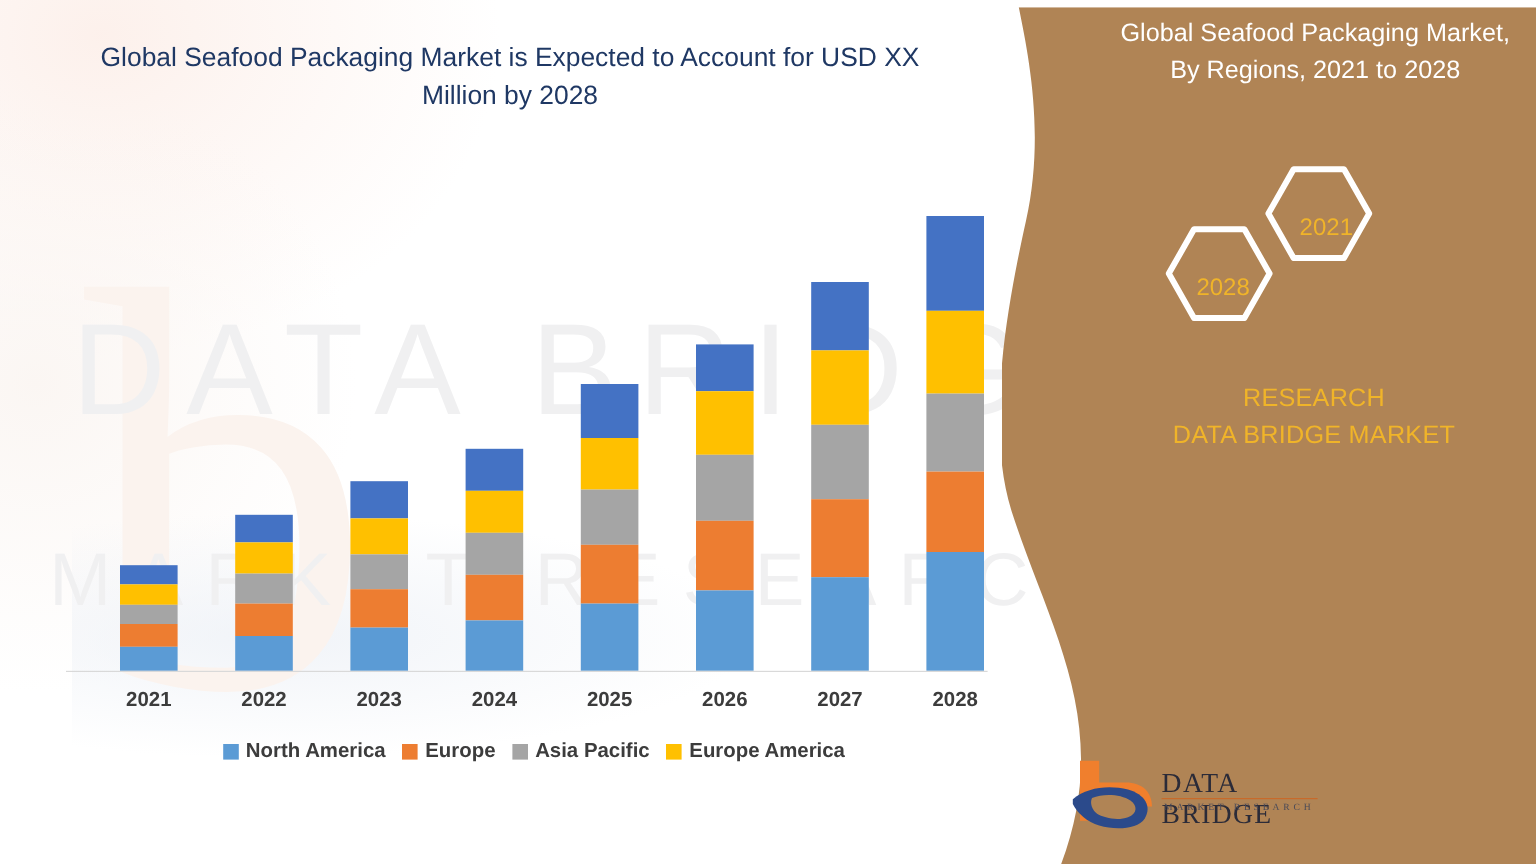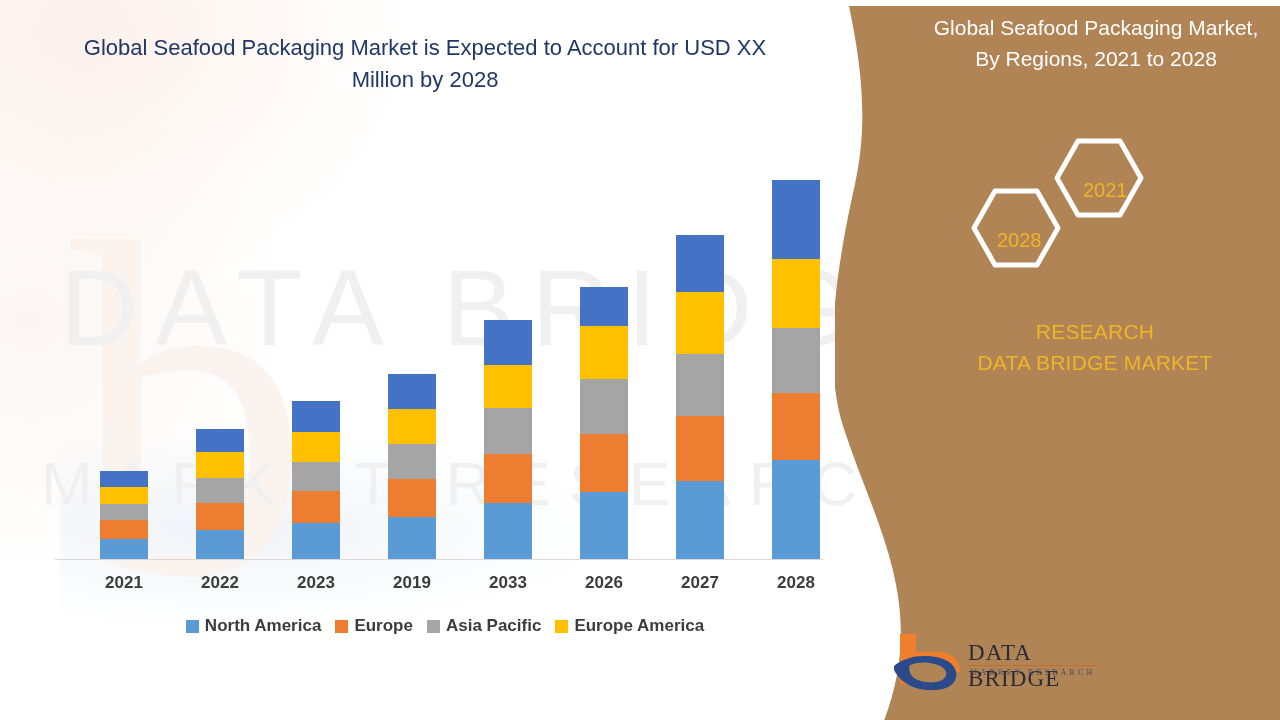--- a/index.html
+++ b/index.html
@@ -148,22 +148,22 @@
           <div class="seg" style="height: 79.211px; background: rgb(68, 114, 196);"></div>
         </div>
       </div>
     <div class="axis-line"></div>
   </div>
 
   <div class="x-labels" id="xlabels">
       <div class="x-tick" style="left: 29px;">2021</div>
       <div class="x-tick" style="left: 125px;">2022</div>
       <div class="x-tick" style="left: 221px;">2023</div>
-      <div class="x-tick" style="left: 317px;">2019</div>
-      <div class="x-tick" style="left: 413px;">2033</div>
+      <div class="x-tick" style="left: 317px;">2024</div>
+      <div class="x-tick" style="left: 413px;">2025</div>
       <div class="x-tick" style="left: 509px;">2026</div>
       <div class="x-tick" style="left: 605px;">2027</div>
       <div class="x-tick" style="left: 701px;">2028</div>
     </div>
 
   <div class="legend" id="legend">
       <div class="legend-item">
         <span class="legend-swatch" style="background: rgb(91, 155, 213);"></span>
         <span>North America</span>
       </div>

